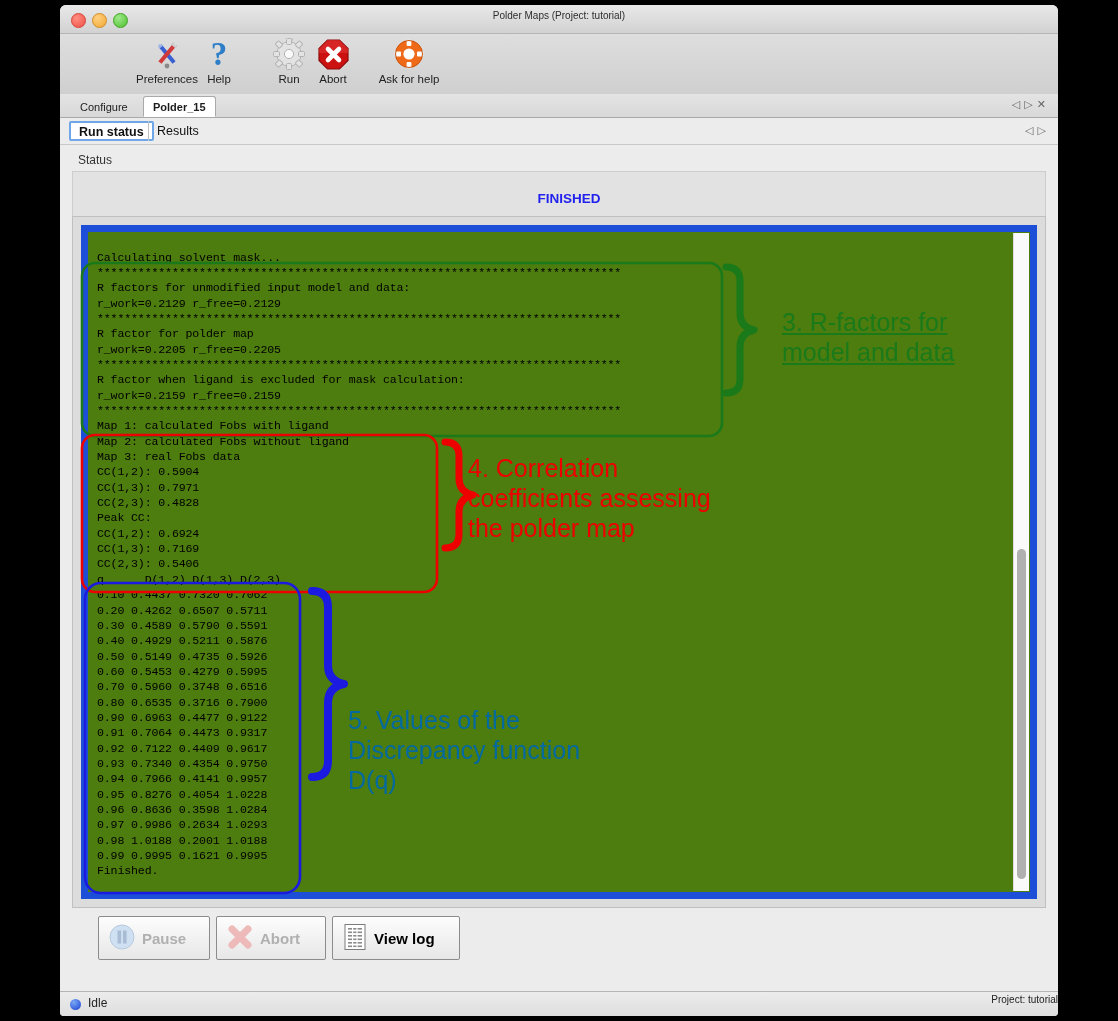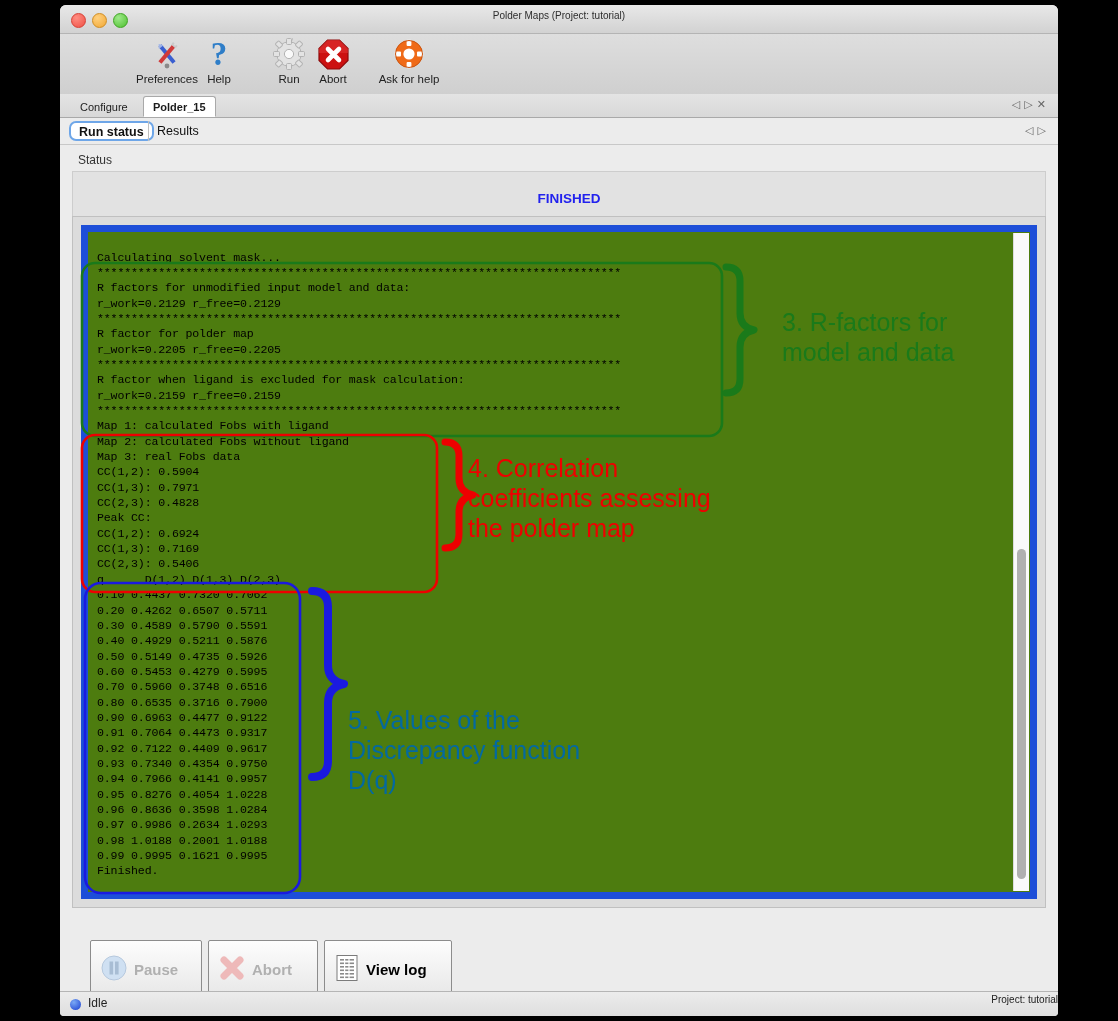--- a/index.html
+++ b/index.html
@@ -61,21 +61,21 @@
     font-weight:bold;border-radius:3px 3px 0 0;
   }
   #tabrow2{
     position:relative;height:26px;background:#ececec;border-bottom:1px solid #c8c8c8;
   }
   .tab2{
     position:absolute;top:3px;height:20px;line-height:18px;font-size:12.5px;
     padding:0 8px;box-sizing:border-box;color:#111;
   }
   .tab2.active{
-    background:#fff;border:2px solid #6ea6e8;border-radius:7px;font-weight:bold;
+    background:#fff;border:2px solid #6ea6e8;border-radius:2px;font-weight:bold;
   }
   .tab2.inactive{border-left:1px solid #c0c0c0;}
   .navarrows{position:absolute;right:8px;top:4px;font-size:11px;color:#666;letter-spacing:4px;}
   
   .sectlabel{font-size:12px;color:#333;margin:8px 0 4px 18px;}
   #statusbox{
     margin:0 12px;height:52px;background:#e2e2e2;border:1px solid #cdcdcd;
     display:flex;align-items:center;justify-content:center;
   }
   #status-value{color:#2222ee;font-weight:bold;font-size:13.5px;margin-left:20px;}
@@ -102,25 +102,25 @@
     position:absolute;left:3px;width:9px;border-radius:5px;
     background:#b0b0b0;
   }
   
   #overlay{position:absolute;left:0;top:0;width:998px;height:1011px;pointer-events:none;}
   .anno-text{position:absolute;font-size:25px;line-height:30px;}
   
   #btnbar{position:absolute;left:12px;right:12px;bottom:8px;height:68px;
           background:#ececec;}
   .btn{
-    position:absolute;top:24px;height:58px;box-sizing:border-box;
+    position:absolute;top:0;height:44px;box-sizing:border-box;
     background:linear-gradient(to bottom,#fdfdfd,#e7e7e7);
     border:1px solid #8c8c8c;border-radius:2px;
     display:flex;align-items:center;gap:7px;padding:0 10px;
-    font-size:15px;font-weight:bold;
+    font-size:15px;font-weight:bold;margin-left:8px;
   }
   .btn.disabled{color:#b0b0b0;}
   .btn.enabled{color:#000;}
   
   #statusbar{
     position:absolute;left:0;right:0;bottom:0;height:24px;
     background:linear-gradient(to bottom,#ececec,#dedede);
     border-top:1px solid #b5b5b5;
   }
   #idle-dot{position:absolute;left:10px;top:7px;width:11px;height:11px;border-radius:50%;
@@ -352,21 +352,21 @@
 
     <rect x="22" y="430" width="355" height="157" rx="13" ry="13" fill="none" stroke="#ee0000" stroke-width="2.6"></rect>
 
     <path d="M385 437 q14 0 14 14 v22 q0 14 14 17 q-14 3 -14 17 v22 q0 14 -14 14" fill="none" stroke="#ee0000" stroke-width="7" stroke-linecap="round" stroke-linejoin="round"></path>
 
     <rect x="25" y="578" width="215" height="310" rx="16" ry="16" fill="none" stroke="#1a1ae0" stroke-width="2.6"></rect>
 
     <path d="M252 586 q16 0 16 16 v58 q0 16 16 19 q-16 3 -16 19 v58 q0 16 -16 16" fill="none" stroke="#1a1ae0" stroke-width="8" stroke-linecap="round" stroke-linejoin="round"></path>
   </svg>
 
-  <div class="anno-text" style="left:722px;top:302px;color:#1a7a1a;width:250px;">
+  <div class="anno-text" style="left:722px;top:302px;color:#1a7a1a;width:250px;text-decoration:underline;">
     <div>3. R-factors for</div>
     <div>model and data</div>
   </div>
 
   <div class="anno-text" style="left:408px;top:448px;color:#ee0000;width:340px;">
     <div>4. Correlation</div>
     <div>coefficients assessing</div>
     <div>the polder map</div>
   </div>
 

